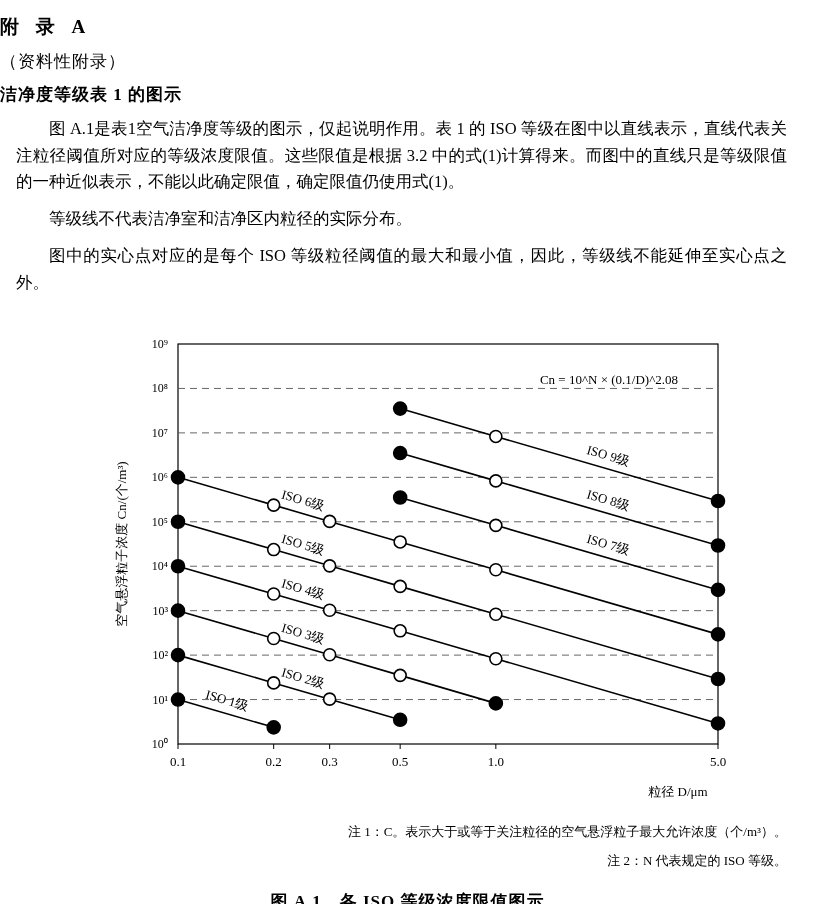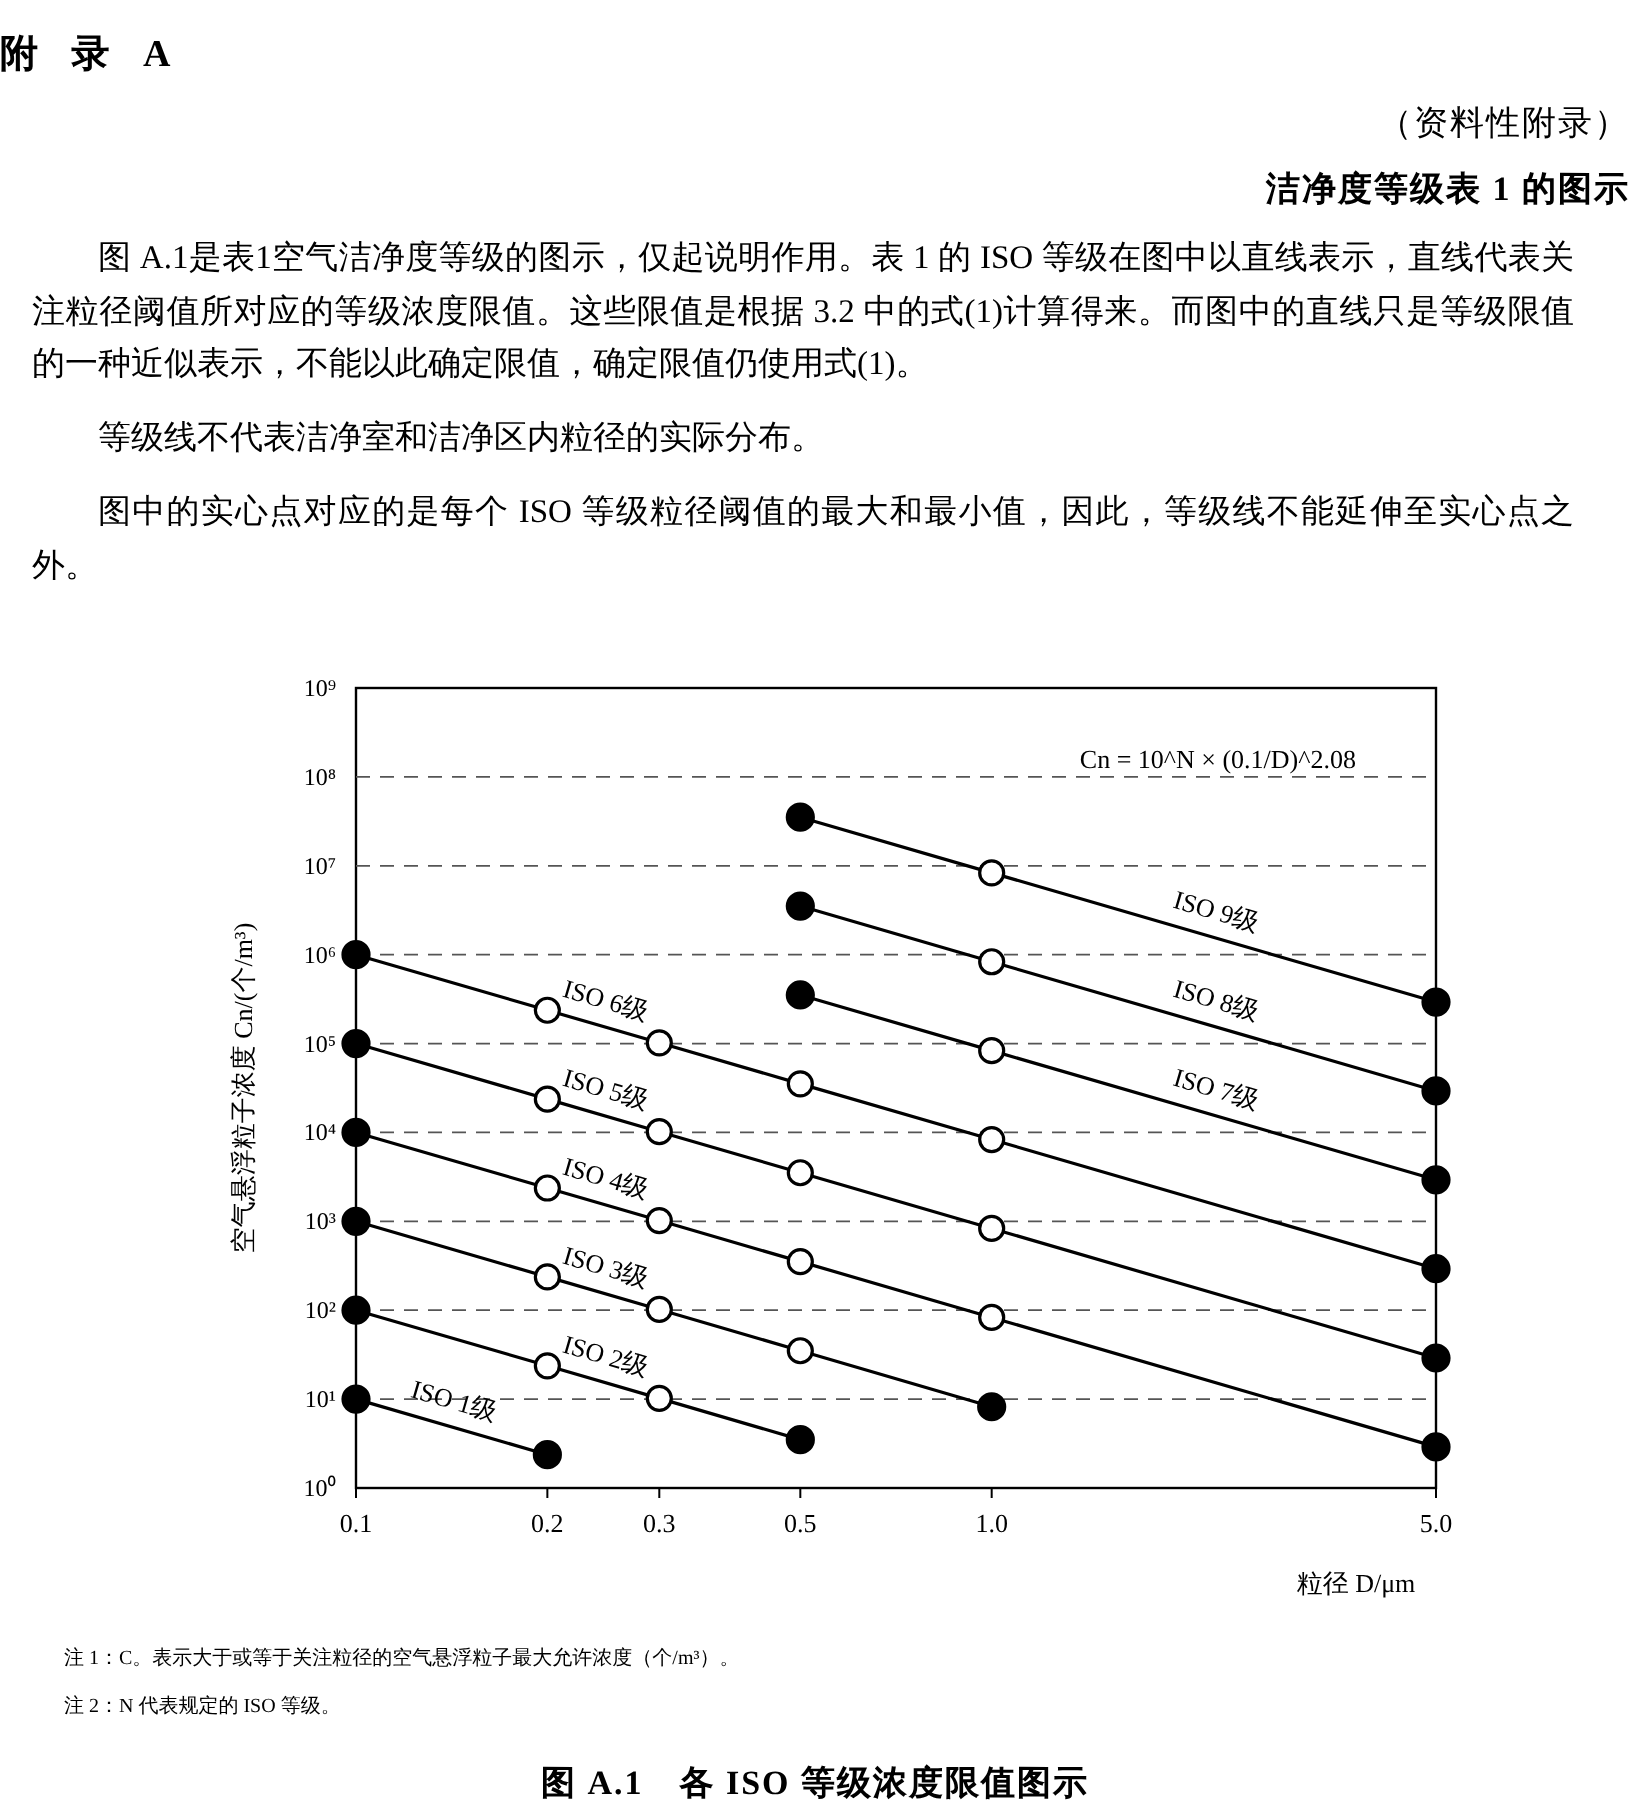--- a/index.html
+++ b/index.html
@@ -23,28 +23,27 @@
   }
   .title-main {
     text-align: left;
     font-family: "Liberation Serif", serif;
     font-weight: bold;
     font-size: 19px;
     letter-spacing: 6px;
     margin-top: 14px;
   }
   .title-sub {
-    text-align: right;
+    text-align: left;
     font-size: 17px;
     margin-top: 10px;
     letter-spacing: 1px;
-    margin-left: 36px;
   }
   .title-sub2 {
-    text-align: right;
+    text-align: left;
     font-size: 17px;
     font-weight: bold;
     margin-top: 10px;
     letter-spacing: 1px;
   }
   .para {
     font-size: 16.5px;
     line-height: 1.62;
     margin: 10px 28px 0 28px;
     text-align: justify;
@@ -54,23 +53,24 @@
 
   .chart-wrap {
     position: relative;
     margin: 18px auto 0 auto;
     width: 700px;
     height: 500px;
   }
   .chart-svg { display:block; }
 
   .notes {
-    margin: 8px 28px 0 32px;
-    font-size: 10px;
+    margin: 8px 28px 0 21px;
+    font-size: 13px;
     line-height: 1.6;
+    text-align: right;
   }
   .figcaption {
     text-align: center;
     font-weight: bold;
     font-size: 17px;
     margin-top: 18px;
     letter-spacing: 1px;
   }
 </style>
 </head>

